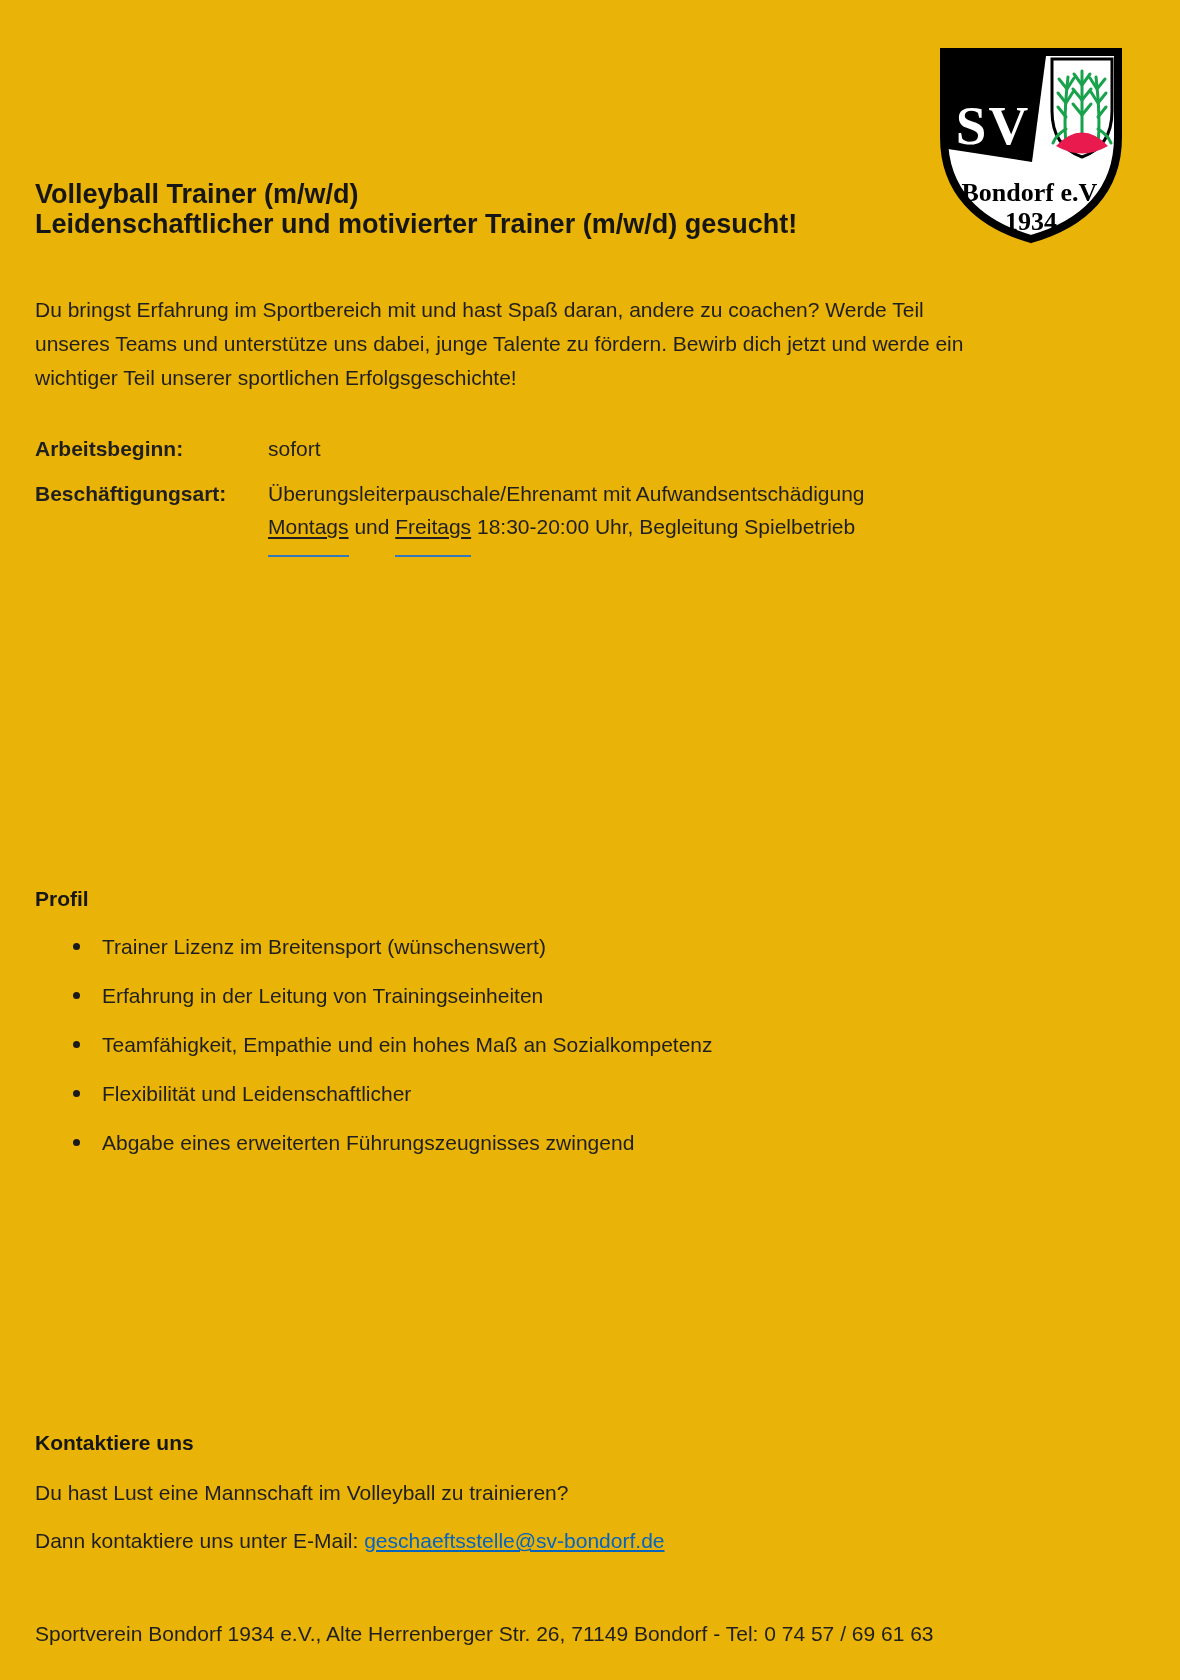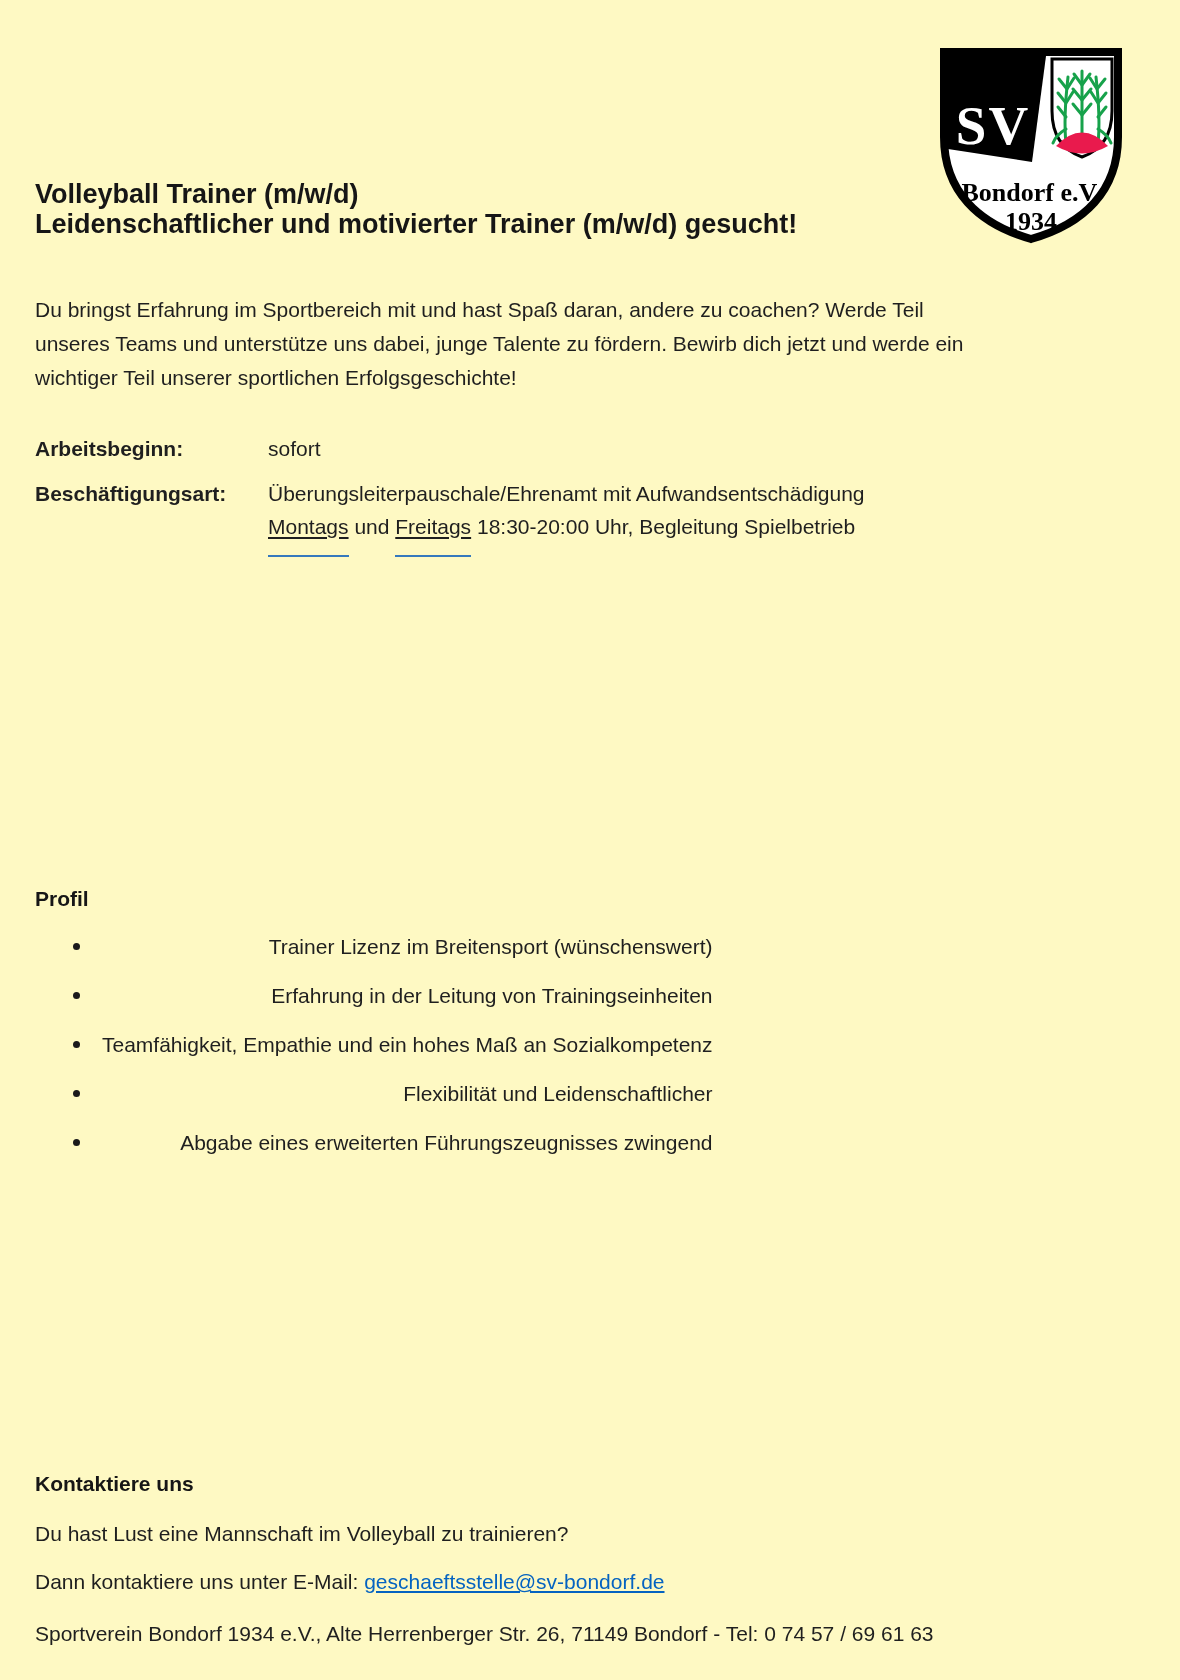--- a/index.html
+++ b/index.html
@@ -1,18 +1,18 @@
 <!DOCTYPE html>
 <html lang="de"><head>
 <meta charset="utf-8">
 <title>Document</title>
 <style>
   html,body { margin:0; padding:0; background:#ffffff; }
   .page {
-    position:relative; width:1180px; height:1680px; background:#fef9c3;
+    position:relative; width:1180px; height:1680px; background:#eab308;
     font-family:"Liberation Sans","DejaVu Sans",sans-serif;
     color:#1f1f1f; overflow:hidden;
   }
   .abs { position:absolute; left:35px; }
 
   .title { margin:0; font-size:27px; font-weight:700; line-height:36px; color:#161616; white-space:nowrap; }
   .title1 { top:147px;margin-top:29px; }
   .title2 { top:206px; }
 
   .intro { top:293px; font-size:21px; line-height:34px; }
@@ -25,24 +25,24 @@
   .row-gap { margin-bottom:12px; }
 
   .section-heading { margin:0; font-size:21px; font-weight:700; line-height:33px; color:#161616; }
   ul.bullets { list-style:none; margin:0; padding:0; font-size:21px; }
   ul.bullets li { position:relative; padding-left:67px; line-height:33px; white-space:nowrap; }
   ul.bullets li::before {
     content:""; position:absolute; left:38px; top:13px;
     width:7px; height:7px; border-radius:50%; background:#1a1a1a;
   }
   .sec-aufgaben { top:594px; } .sec-aufgaben ul { margin-top:13px; } .sec-aufgaben li { margin-bottom:14px; }
-  .sec-profil   { top:882px; } .sec-profil ul   { margin-top:15px; } .sec-profil li   { margin-bottom:16px;text-align:right; }
+  .sec-profil   { top:882px; } .sec-profil ul   { margin-top:15px; } .sec-profil li   { margin-bottom:16px; }
   .sec-warum    { top:1222px; } .sec-warum ul   { margin-top:15px; } .sec-warum li    { margin-bottom:16px; }
 
-  .sec-kontakt { top:1467px; font-size:21px; }
+  .sec-kontakt { top:1426px; font-size:21px; }
   .sec-kontakt p { margin:0; line-height:33px; white-space:nowrap; }
   .kontakt-line1 { margin-top:17px !important; }
   .kontakt-line2 { margin-top:15px !important; }
 
   .footer { top:1617px; font-size:21px; line-height:33px; white-space:nowrap; }
 
   .word-grammar {
     text-decoration:underline; text-decoration-thickness:1.5px; text-underline-offset:3px;
     border-bottom:2px solid #3579bd; padding-bottom:17px;
   }

